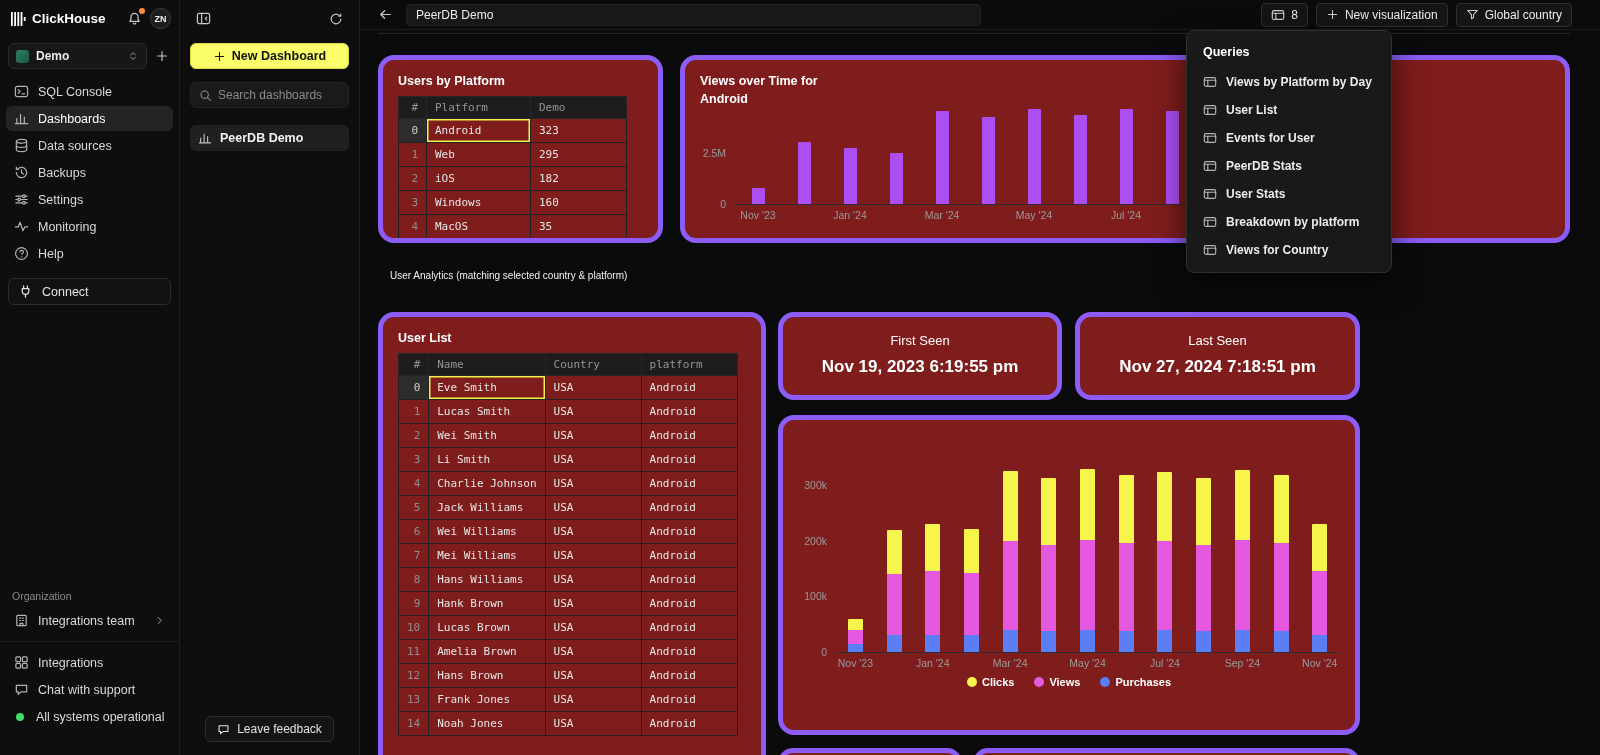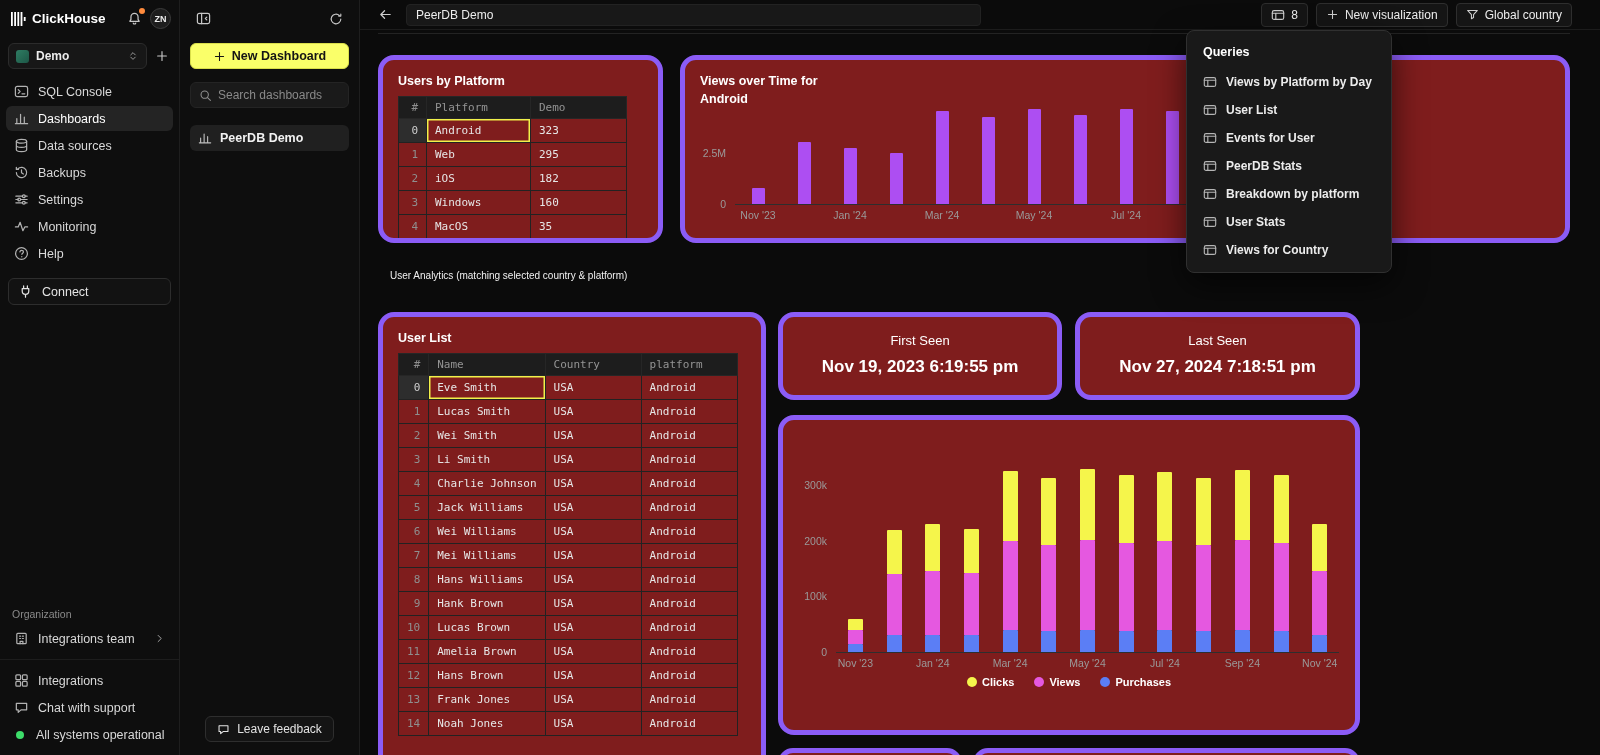--- a/index.html
+++ b/index.html
@@ -18,21 +18,21 @@
   .avatar{width:21px;height:21px;border-radius:50%;background:#1d1d1d;border:1px solid #3c3c3c;color:#ececec;font-size:9px;font-weight:700;display:flex;align-items:center;justify-content:center;cursor:pointer}
   .service-row{display:flex;align-items:center;gap:6px;padding:8px 8px 10px 8px}
   .service-select{flex:1;display:flex;align-items:center;gap:7px;background:#171717;border:1px solid #2b2b2b;border-radius:6px;height:26px;padding:0 7px;color:#ececec;font-size:12px;font-weight:600;cursor:pointer}
   .service-icon{width:13px;height:13px;border-radius:3px;background:linear-gradient(135deg,#2f7d63,#1d5747);flex:none}
   .chev{margin-left:auto;color:#9a9a9a}
   .nav{padding:0 6px;display:flex;flex-direction:column;gap:2px}
   .nav-item{display:flex;align-items:center;gap:9px;height:25px;padding:0 8px;border-radius:6px;color:#d9d9d9;font-size:12.5px;cursor:pointer}
   .nav-item svg{color:#b2b2b2}
   .nav-item.active{background:#242424;color:#fff}
   .connect-btn{margin:12px 8px 0;height:27px;border:1px solid #2d2d2d;border-radius:6px;background:#121212;display:flex;align-items:center;gap:9px;padding:0 9px;color:#e4e4e4;font-size:12.5px;cursor:pointer}
-  .sb-bottom{margin-top:auto;padding-bottom:8px}
+  .sb-bottom{margin-top:auto;padding-bottom:26px}
   .org-label{padding:0 12px 6px;color:#8a8a8a;font-size:10.5px}
   .sb-divider{border-top:1px solid #1d1d1d;margin:8px 0}
   .status-dot{width:8px;height:8px;border-radius:50%;background:#3ddc6a;flex:none;margin:0 3px 0 2px}
 
   
   .panel2{width:180px;flex:none;background:#0e0e0e;border-right:1px solid #1e1e1e;display:flex;flex-direction:column;padding:0 10px}
   .p2-top{display:flex;justify-content:space-between;align-items:center;padding:9px 4px 2px;color:#bdbdbd}
   .btn-new-dash{margin-top:13px;height:26px;background:#faff69;border:1px solid #d9de4a;color:#141414;font-weight:700;font-size:12.5px;border-radius:6px;display:flex;align-items:center;justify-content:center;gap:6px;cursor:pointer;font-family:inherit}
   .search-box{margin-top:13px;height:26px;background:#1a1a1a;border:1px solid #242424;border-radius:6px;display:flex;align-items:center;gap:6px;padding:0 8px;color:#8f8f8f}
   .search-box input{background:none;border:none;outline:none;color:#dcdcdc;font-size:12px;width:110px;font-family:inherit}
@@ -714,29 +714,29 @@
               <path d="M1.5 6h13M5.5 6v7"></path>
             </svg>
             <span>PeerDB Stats</span>
           </div>
 
           <div class="qm-item">
             <svg class="i" width="14" height="14" viewBox="0 0 16 16">
               <rect x="1.5" y="3" width="13" height="10" rx="2"></rect>
               <path d="M1.5 6h13M5.5 6v7"></path>
             </svg>
-            <span>Breakdown by platform</span>
+            <span>User Stats</span>
           </div>
 
           <div class="qm-item">
             <svg class="i" width="14" height="14" viewBox="0 0 16 16">
               <rect x="1.5" y="3" width="13" height="10" rx="2"></rect>
               <path d="M1.5 6h13M5.5 6v7"></path>
             </svg>
-            <span>User Stats</span>
+            <span>Breakdown by platform</span>
           </div>
 
           <div class="qm-item">
             <svg class="i" width="14" height="14" viewBox="0 0 16 16">
               <rect x="1.5" y="3" width="13" height="10" rx="2"></rect>
               <path d="M1.5 6h13M5.5 6v7"></path>
             </svg>
             <span>Views for Country</span>
           </div>
 

